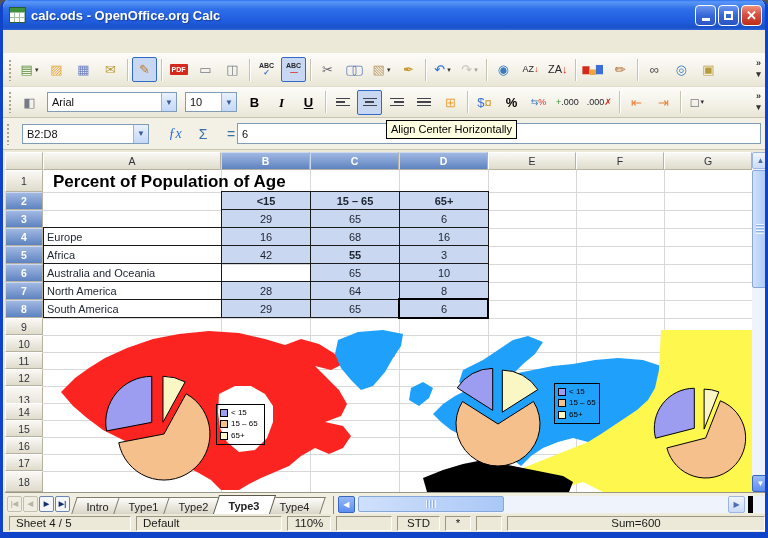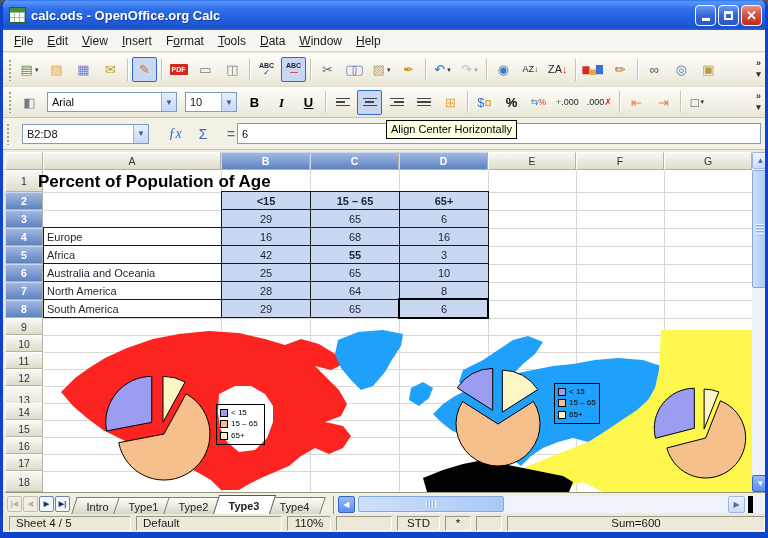--- a/index.html
+++ b/index.html
@@ -128,31 +128,20 @@
         <i class="glyph-min"></i>
       </span>
     <span class="winbtn">
         <i class="glyph-max"></i>
       </span>
     <span class="winbtn close">
         <span class="glyph-close">✕</span>
       </span>
   </div>
 
-  <div class="menubar" id="menubar">
-      <span class="menu-item"><u>F</u>ile</span>
-      <span class="menu-item"><u>E</u>dit</span>
-      <span class="menu-item"><u>V</u>iew</span>
-      <span class="menu-item"><u>I</u>nsert</span>
-      <span class="menu-item">F<u>o</u>rmat</span>
-      <span class="menu-item"><u>T</u>ools</span>
-      <span class="menu-item"><u>D</u>ata</span>
-      <span class="menu-item"><u>W</u>indow</span>
-      <span class="menu-item"><u>H</u>elp</span>
-    </div>
 
   <div class="toolbar tb1" id="toolbar-standard">
     <span class="grip"></span>
   <span class="tb-btn">
         <span class="tb-ico" style="color: rgb(90, 143, 61);">▤</span>
         <span class="dd">▾</span>
       </span>
       <span class="tb-btn">
         <span class="tb-ico" style="color: rgb(232, 163, 61);">▨</span>
       </span>
@@ -393,37 +382,36 @@
       <div class="hdr" style="left: 0px; top: 166px; width: 38px; height: 17px;">9</div>
       <div class="hdr" style="left: 0px; top: 183px; width: 38px; height: 17px;">10</div>
       <div class="hdr" style="left: 0px; top: 200px; width: 38px; height: 17px;">11</div>
       <div class="hdr" style="left: 0px; top: 217px; width: 38px; height: 17px;">12</div>
       <div class="hdr" style="left: 0px; top: 234px; width: 38px; height: 28px;">13</div>
       <div class="hdr" style="left: 0px; top: 251px; width: 38px; height: 17px;">14</div>
       <div class="hdr" style="left: 0px; top: 268px; width: 38px; height: 17px;">15</div>
       <div class="hdr" style="left: 0px; top: 285px; width: 38px; height: 17px;">16</div>
       <div class="hdr" style="left: 0px; top: 302px; width: 38px; height: 17px;">17</div>
       <div class="hdr" style="left: 0px; top: 319px; width: 38px; height: 21px;">18</div>
-      <div class="sheet-title" style="left: 33px; top: 20px;">Percent of Population of Age</div>
+      <div class="sheet-title" style="left: 48px; top: 20px;">Percent of Population of Age</div>
       <div class="cell hd selbg" style="left: 216px; top: 39px; width: 90px; height: 19px;">&lt;15</div>
       <div class="cell hd selbg" style="left: 305px; top: 39px; width: 90px; height: 19px;">15 – 65</div>
       <div class="cell hd selbg" style="left: 394px; top: 39px; width: 90px; height: 19px;">65+</div>
       <div class="cell num selbg" style="left: 216px; top: 57px; width: 90px; height: 19px;">29</div>
       <div class="cell num selbg" style="left: 305px; top: 57px; width: 90px; height: 19px;">65</div>
       <div class="cell num selbg" style="left: 394px; top: 57px; width: 90px; height: 19px;">6</div>
       <div class="cell rowlabel" style="left: 38px; top: 75px; width: 179px; height: 19px;">Europe</div>
       <div class="cell num selbg" style="left: 216px; top: 75px; width: 90px; height: 19px;">16</div>
       <div class="cell num selbg" style="left: 305px; top: 75px; width: 90px; height: 19px;">68</div>
       <div class="cell num selbg" style="left: 394px; top: 75px; width: 90px; height: 19px;">16</div>
       <div class="cell rowlabel" style="left: 38px; top: 93px; width: 179px; height: 19px;">Africa</div>
       <div class="cell num selbg" style="left: 216px; top: 93px; width: 90px; height: 19px;">42</div>
       <div class="cell num selbg" style="left: 305px; top: 93px; width: 90px; height: 19px; font-weight: bold;">55</div>
       <div class="cell num selbg" style="left: 394px; top: 93px; width: 90px; height: 19px;">3</div>
       <div class="cell rowlabel" style="left: 38px; top: 111px; width: 179px; height: 19px;">Australia and Oceania</div>
-      <div class="cell num selbg" style="left: 216px; top: 111px; width: 90px; height: 19px;">25</div>
       <div class="cell num selbg" style="left: 305px; top: 111px; width: 90px; height: 19px;">65</div>
       <div class="cell num selbg" style="left: 394px; top: 111px; width: 90px; height: 19px;">10</div>
       <div class="cell rowlabel" style="left: 38px; top: 129px; width: 179px; height: 19px;">North America</div>
       <div class="cell num selbg" style="left: 216px; top: 129px; width: 90px; height: 19px;">28</div>
       <div class="cell num selbg" style="left: 305px; top: 129px; width: 90px; height: 19px;">64</div>
       <div class="cell num selbg" style="left: 394px; top: 129px; width: 90px; height: 19px;">8</div>
       <div class="cell rowlabel" style="left: 38px; top: 147px; width: 179px; height: 19px;">South America</div>
       <div class="cell num selbg" style="left: 216px; top: 147px; width: 90px; height: 19px;">29</div>
       <div class="cell num selbg" style="left: 305px; top: 147px; width: 90px; height: 19px;">65</div>
       <div class="cell num selbg" style="left: 394px; top: 147px; width: 90px; height: 19px;">6</div>

